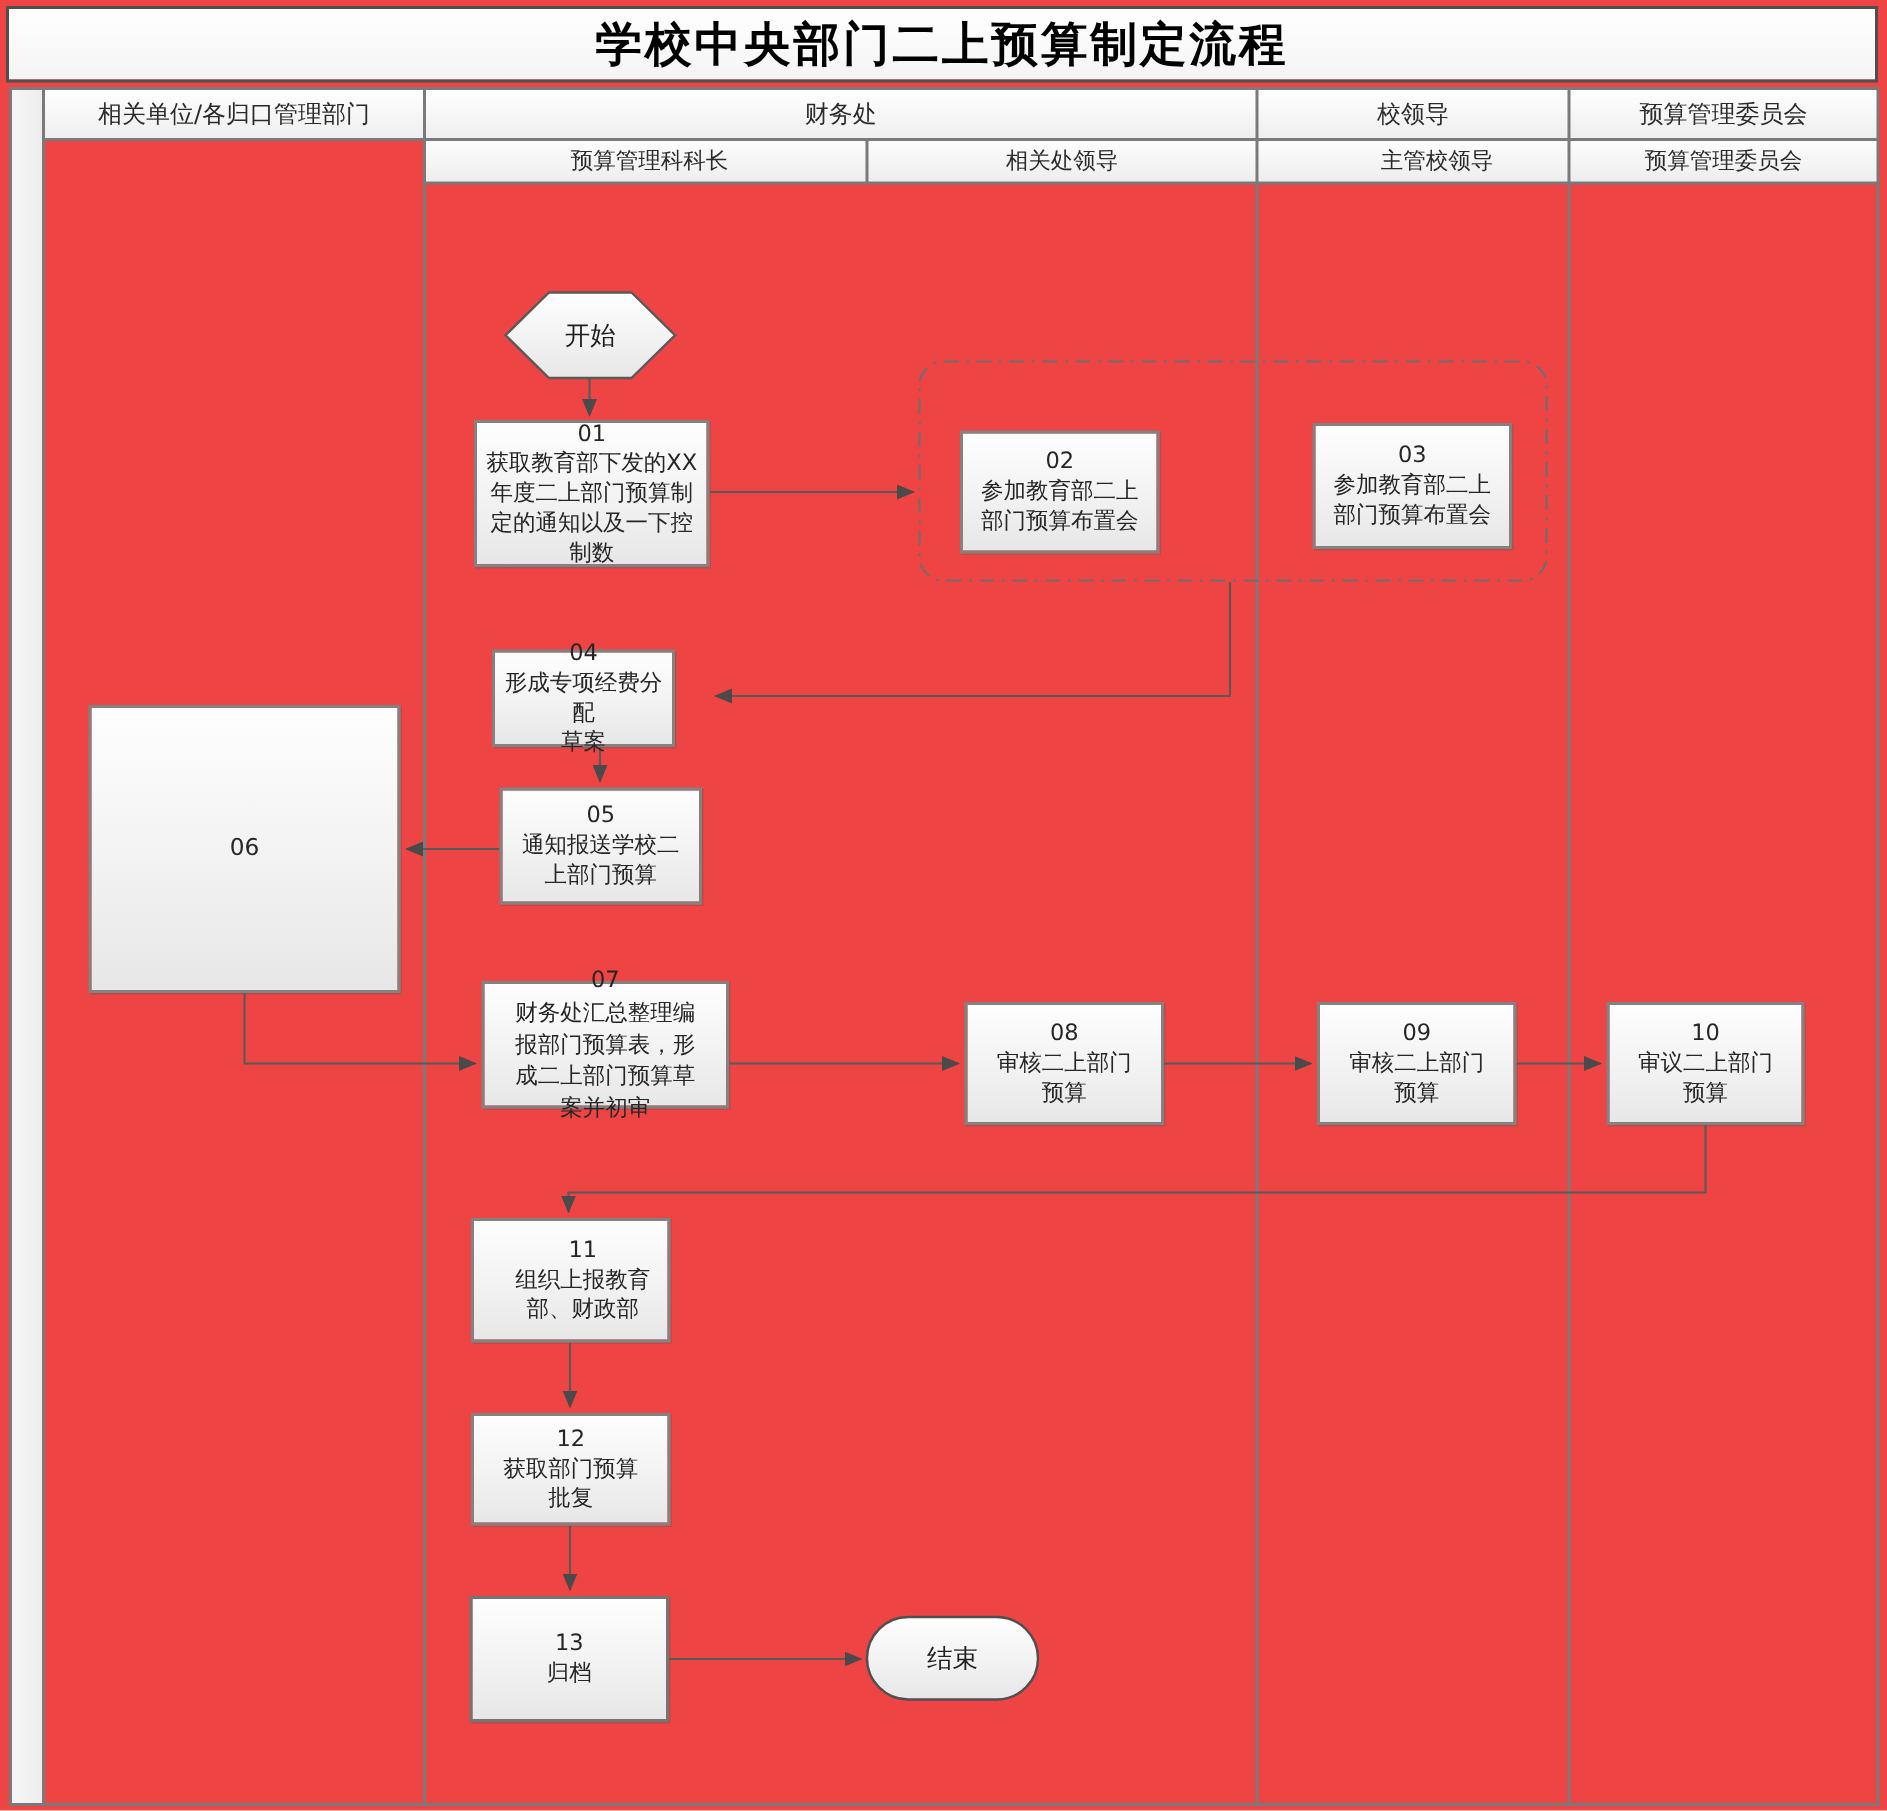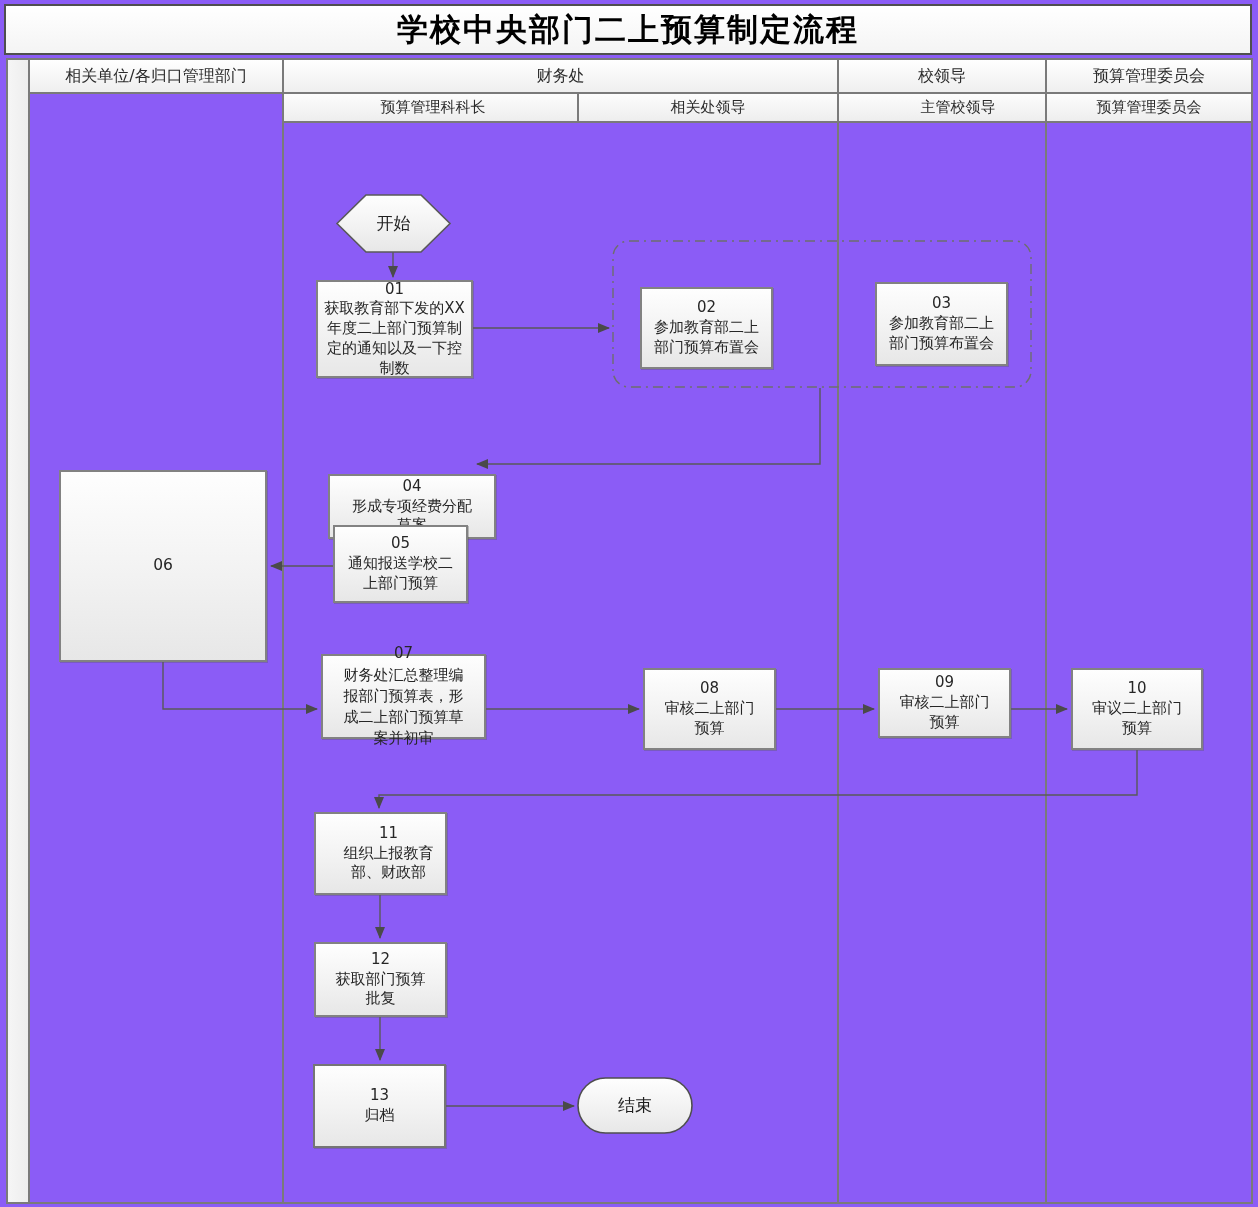--- a/index.html
+++ b/index.html
@@ -1,17 +1,17 @@
 <!DOCTYPE html>
 <html lang="zh"><head>
 <meta charset="utf-8">
 <style>
   html,body{margin:0;padding:0;background:#fff;}
   body{font-family:"DejaVu Sans","Liberation Sans",sans-serif;color:#2e2e2e;}
-  .canvas{position:relative;width:1258px;height:1207px;background:#8b5cf6;overflow:hidden;}
+  .canvas{position:relative;width:1258px;height:1207px;background:#ef4444;overflow:hidden;}
 
   
   .title-bar{
     position:absolute;left:4px;top:4px;width:1248px;height:51px;
     border:2px solid #4f4f4f;
     background:linear-gradient(180deg,#ffffff 0%,#f4f4f4 100%);
     display:flex;align-items:center;justify-content:center;
     font-size:31px;font-weight:700;letter-spacing:2px;color:#000;
     box-sizing:border-box;
   }
@@ -54,27 +54,27 @@
     background:linear-gradient(180deg,#fefefe 0%,#f2f2f2 55%,#e7e7e7 100%);
     box-shadow:1px 1px 0 rgba(90,90,90,.35);
     display:flex;flex-direction:column;align-items:center;justify-content:center;
     font-size:15px;line-height:1.32;color:#262626;text-align:center;
   }
   .node .txt{white-space:pre-line;}
   .node .num{text-align:center;}
   .n01{left:316px;top:280px;width:157px;height:98px;}
   .n02{left:640px;top:287px;width:133px;height:82px;}
   .n03{left:875px;top:282px;width:133px;height:84px;}
-  .n04{left:328px;top:433px;width:168px;height:65px;margin-top:41px;}
+  .n04{left:328px;top:433px;width:122px;height:65px;}
   .n05{left:333px;top:525px;width:135px;height:78px;}
   .n06{left:59px;top:470px;width:208px;height:192px;font-size:15.5px;line-height:1.5;}
   .n06 .txt{text-align:left;width:100%;box-sizing:border-box;padding:0 6px;}
   .n07{left:321px;top:654px;width:165px;height:85px;line-height:1.42;}
   .n08{left:643px;top:668px;width:133px;height:82px;}
-  .n09{left:878px;top:668px;width:133px;height:70px;}
+  .n09{left:878px;top:668px;width:133px;height:82px;}
   .n10{left:1071px;top:668px;width:132px;height:82px;}
   .n11{left:314px;top:812px;width:133px;height:83px;padding-left:16px;}
   .n12{left:314px;top:942px;width:133px;height:75px;}
   .n13{left:313px;top:1064px;width:133px;height:84px;border-color:#757575;}
 
   
   .shape-label{
     position:absolute;z-index:4;display:flex;align-items:center;justify-content:center;
     font-size:17px;color:#1f1f1f;
   }

